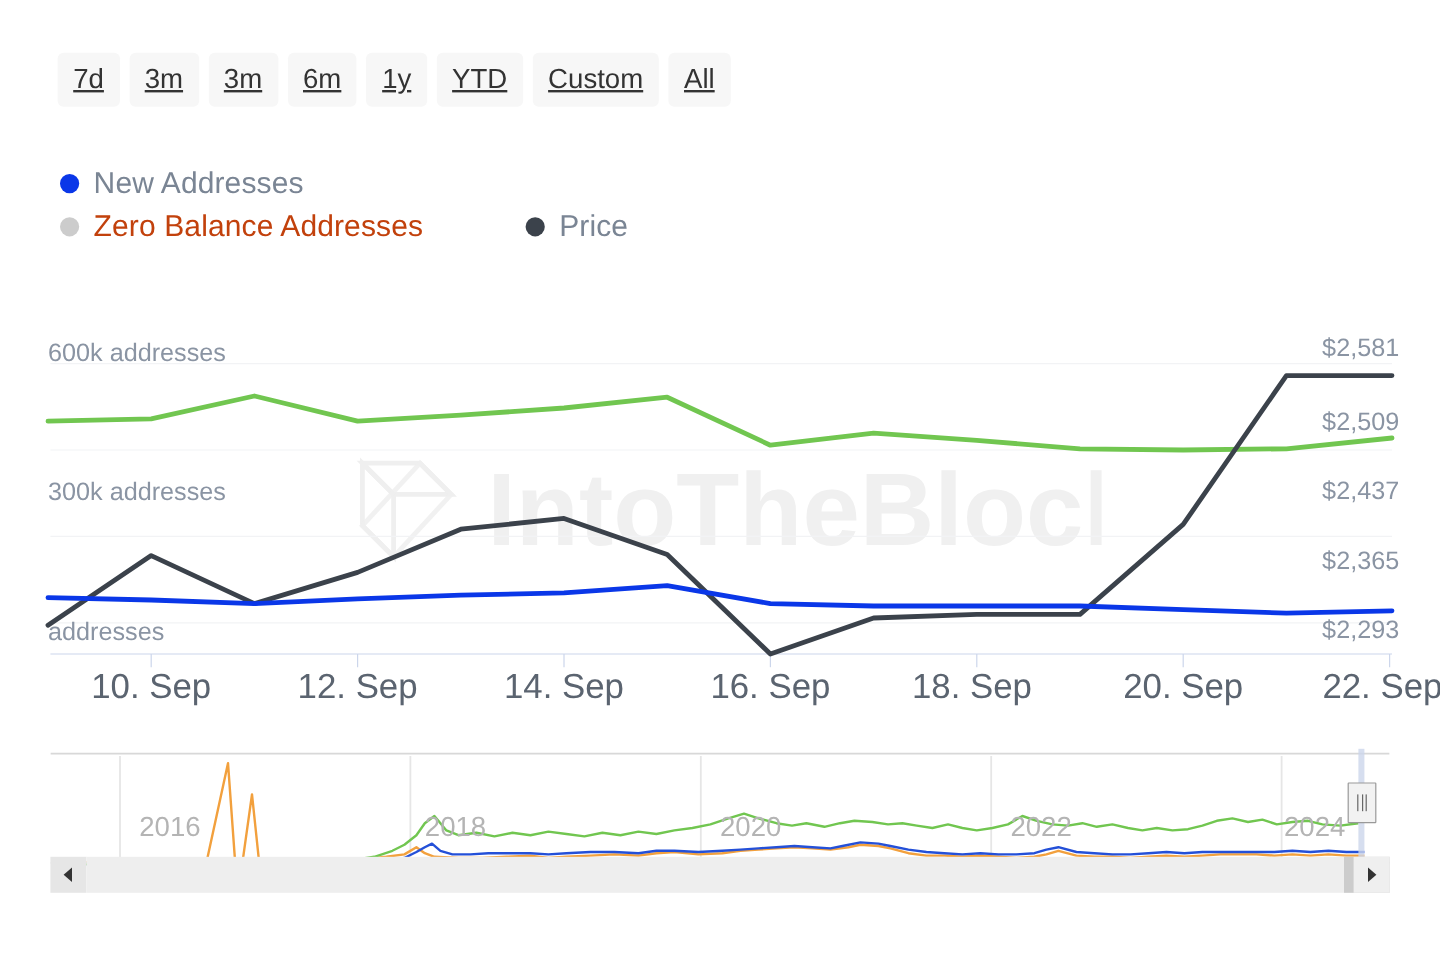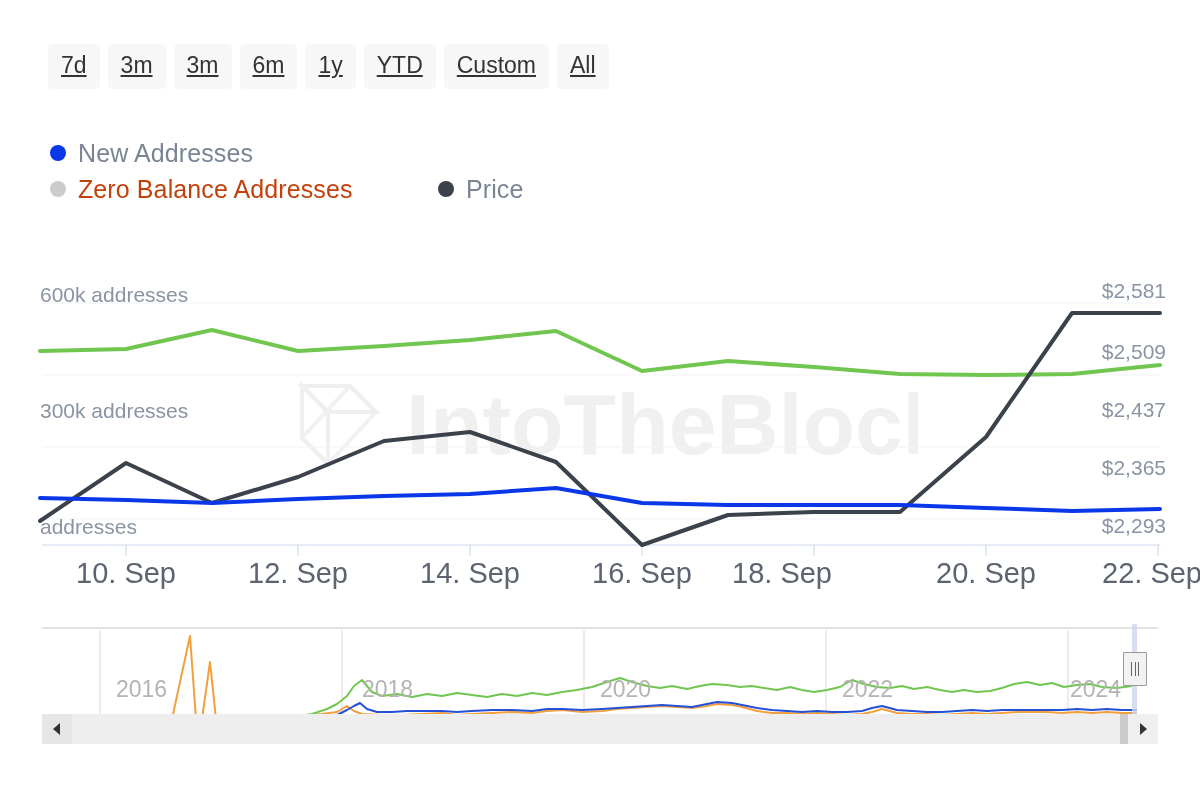--- a/index.html
+++ b/index.html
@@ -270,21 +270,21 @@
     <div class="axis-label-right" style="top:24px">$2,581</div>
     <div class="axis-label-right" style="top:85px">$2,509</div>
     <div class="axis-label-right" style="top:143px">$2,437</div>
     <div class="axis-label-right" style="top:201px">$2,365</div>
     <div class="axis-label-right" style="top:259px">$2,293</div>
 
     <div class="x-label" style="left:126px">10. Sep</div>
     <div class="x-label" style="left:298px">12. Sep</div>
     <div class="x-label" style="left:470px">14. Sep</div>
     <div class="x-label" style="left:642px">16. Sep</div>
-    <div class="x-label" style="left:782px">18. Sep</div>
+    <div class="x-label" style="left:810px">18. Sep</div>
     <div class="x-label" style="left:986px">20. Sep</div>
     <div class="x-label" style="left:1152px">22. Sep</div>
   </div>
 
   <div id="navigator">
     <svg id="nav-svg" viewBox="0 0 1116 100" preserveAspectRatio="none">
       <line x1="0" y1="4" x2="1116" y2="4" stroke="#d8d8d8" stroke-width="1.5"></line>
       <g stroke="#e6e6e6" stroke-width="1.5">
         <line x1="58" y1="6" x2="58" y2="95"></line>
         <line x1="300" y1="6" x2="300" y2="95"></line>
@@ -295,21 +295,21 @@
 
       <polyline fill="none" stroke="#f2a03d" stroke-width="2" stroke-linejoin="round" points="12,95 60,95 100,95 130,95 148,12 154,95 160,95 168,38 174,95 200,95 230,94 260,92 280,90 295,88 305,82 312,87 320,90 340,91 360,91 380,90 400,89 415,91 430,90 450,89 470,88 490,89 505,87 520,86 540,88 560,87 575,85 590,84 605,83 620,82 635,83 650,84 665,82 675,80 690,81 700,83 715,87 730,89 745,89 760,90 775,89 790,90 805,91 820,90 830,88 840,85 855,89 870,90 885,90 900,91 915,90 930,89 945,90 960,89 975,88 990,88 1005,88 1020,89 1035,88 1050,89 1065,88 1080,89 1095,89"></polyline>
 
       <polyline fill="none" stroke="#2450d8" stroke-width="2" stroke-linejoin="round" points="12,96 140,96 160,96 185,96 200,96 230,95 260,94 280,93 295,91 305,86 312,82 318,79 325,85 335,88 350,88 365,87 380,87 400,87 415,88 430,87 450,86 470,86 490,87 505,85 520,85 540,86 560,85 575,84 590,83 605,82 620,81 635,82 650,83 660,81 675,78 690,79 700,81 715,84 730,86 745,87 760,88 775,87 790,88 805,88 820,87 830,84 840,82 855,86 870,87 885,88 900,88 915,87 930,86 945,87 960,86 975,86 990,86 1005,86 1020,86 1035,85 1050,86 1065,85 1080,86 1095,86"></polyline>
 
       <polyline fill="none" stroke="#71c650" stroke-width="2" stroke-linejoin="round" points="12,96 100,96 140,95 180,95 220,94 250,93 270,90 285,85 295,80 305,72 312,62 320,56 330,68 340,72 355,70 370,73 385,70 400,72 415,69 430,71 445,73 460,70 475,72 490,69 505,71 520,68 535,66 550,63 565,58 578,54 590,58 605,62 618,64 630,62 645,65 658,62 670,60 685,61 698,63 710,62 722,64 735,66 748,63 760,66 772,68 785,66 798,63 810,56 822,60 835,63 848,64 860,62 872,65 885,63 898,66 910,68 922,66 935,68 948,67 960,64 972,60 985,58 998,61 1010,59 1022,63 1035,61 1048,60 1060,63 1075,64 1090,62"></polyline>
       <line x1="0" y1="95" x2="1116" y2="95" stroke="#d8d8d8" stroke-width="1"></line>
     </svg>
 
     <div class="nav-year" style="left:74px">2016</div>
-    <div class="nav-year" style="left:320px">2018</div>
+    <div class="nav-year" style="left:312px">2018</div>
     <div class="nav-year" style="left:558px">2020</div>
     <div class="nav-year" style="left:800px">2022</div>
     <div class="nav-year" style="left:1028px">2024</div>
 
     <div id="nav-mask-line"></div>
     <div id="nav-handle-right">
       <span class="grip"></span>
     </div>
   </div>
 

